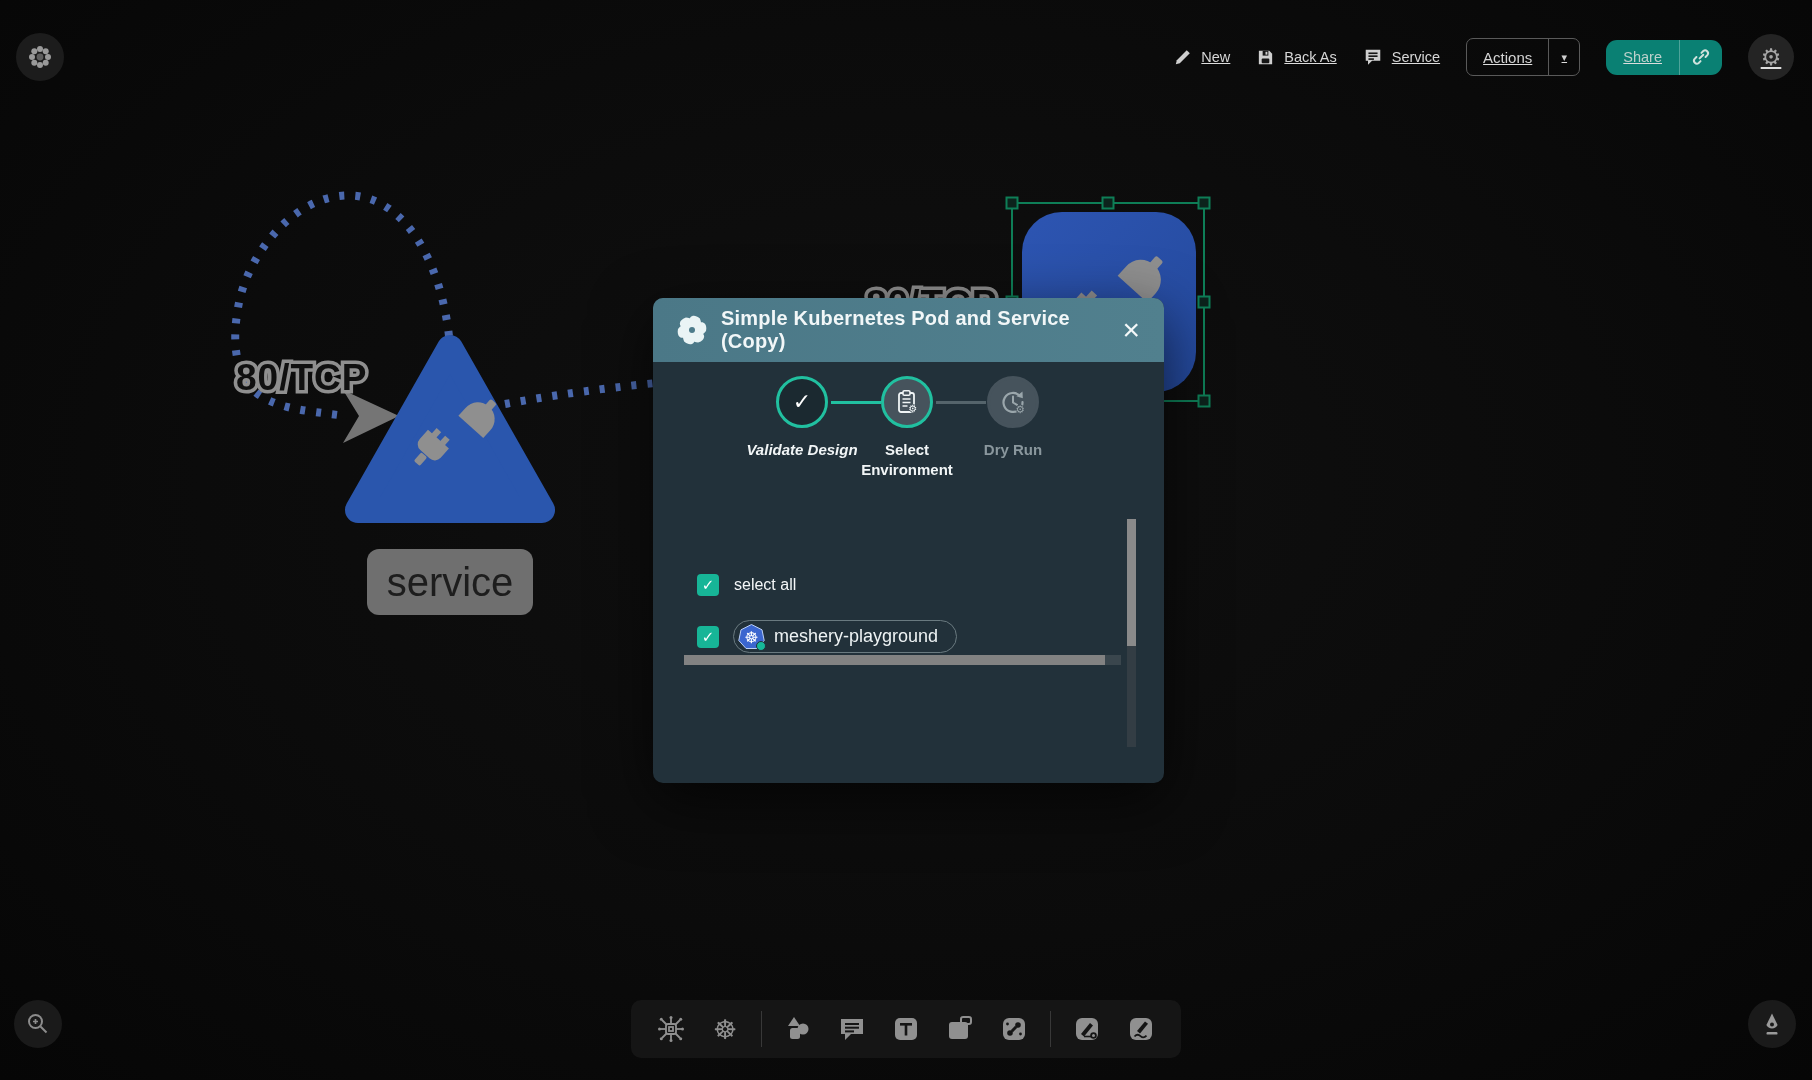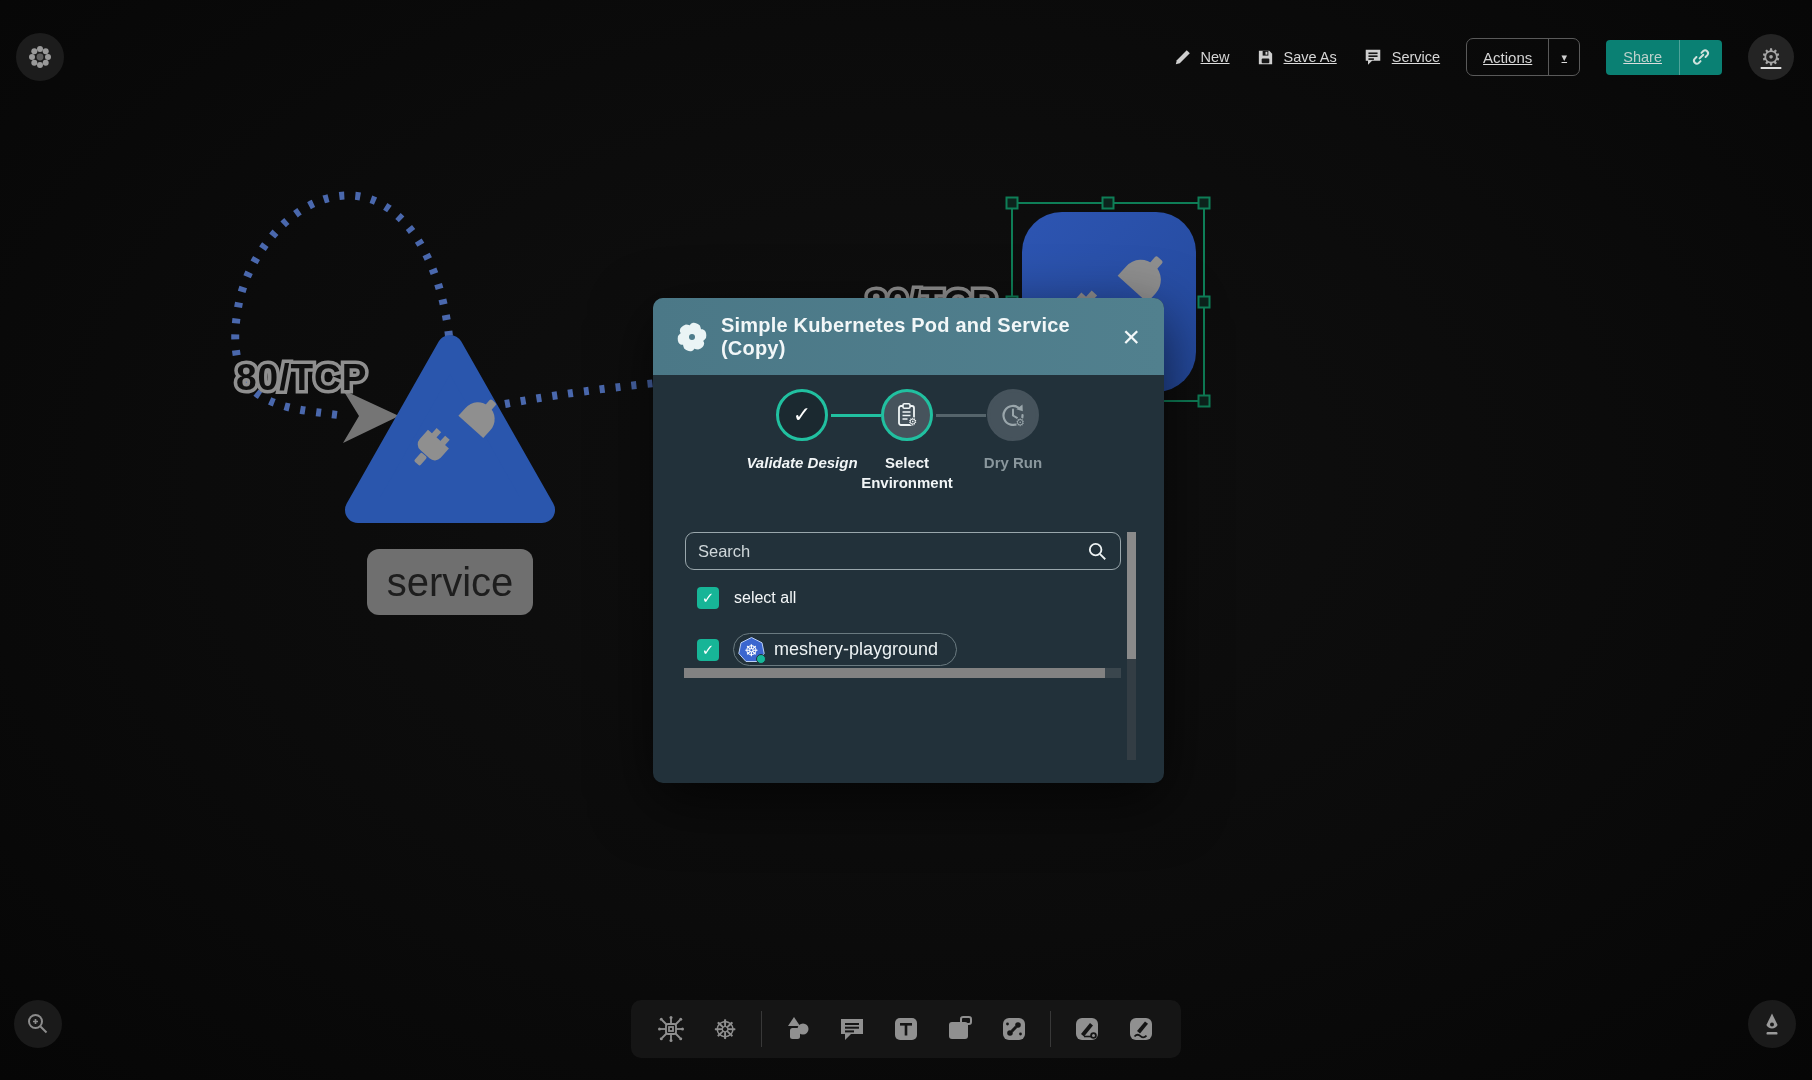--- a/index.html
+++ b/index.html
@@ -14,31 +14,31 @@
   
   .logo-btn { left:16px; top:33px; width:48px; height:48px; border-radius:50%;
     background:#1c1c1c; display:flex; align-items:center; justify-content:center; }
   .topbar { top:36px; right:18px; height:42px; display:flex; align-items:center; gap:26px;text-decoration:underline; }
   .tb-item { display:flex; align-items:center; gap:9px; color:#d6d6d6; font-size:14.5px; cursor:pointer; }
   .actions-btn { display:flex; align-items:center; height:38px; border:1px solid #5a5a5a;
     border-radius:7px; color:#d4d4d4; font-size:15px; background:transparent; }
   .actions-label { padding:0 16px; }
   .actions-sep { width:1px; align-self:stretch; background:#5a5a5a; }
   .actions-caret { width:30px; text-align:center; font-size:11px; color:#cfcfcf; }
-  .share-btn { display:flex; align-items:center; height:35px; border-radius:4px; background:#0a8073; overflow:hidden; }
+  .share-btn { display:flex; align-items:center; height:35px; border-radius:11px; background:#0a8073; overflow:hidden; }
   .share-label { padding:0 17px; color:#bcd0cb; font-size:14.5px; }
   .share-sep { width:1px; align-self:stretch; background:rgba(255,255,255,.28); }
   .share-link { width:42px; display:flex; align-items:center; justify-content:center; }
   .gear-btn { width:46px; height:46px; border-radius:50%; background:#242424;
     display:flex; align-items:center; justify-content:center; font-size:23px; color:#a6a6a6; }
 
   
   .modal { left:653px; top:298px; width:511px; height:485px; border-radius:10px;
     overflow:hidden; z-index:30; box-shadow:0 18px 60px rgba(0,0,0,.65); background:#22313a; }
-  .modal-header { height:77px; background:linear-gradient(90deg,#4b7887,#51808e);
+  .modal-header { height:64px; background:linear-gradient(90deg,#4b7887,#51808e);
     display:flex; align-items:center; padding:0 24px; gap:14px; }
   .modal-title { flex:1; color:#f2f7f8; font-size:20px; font-weight:600; letter-spacing:.2px; }
   .modal-close { color:#f4f8f9; font-size:30px; line-height:1; cursor:pointer; font-weight:400; }
   .modal-body { position:relative; height:339px; background:#22313a; }
 
   .step-circle { position:absolute; width:52px; height:52px; border-radius:50%; top:14px;
     display:flex; align-items:center; justify-content:center; }
   .step-done   { background:#1b2930; border:3px solid #21c0a0; color:#fff; font-size:22px; }
   .step-active { background:#46535c; border:3px solid #21c0a0; }
   .step-pending{ background:#46535c; border:3px solid #46535c; }
@@ -182,21 +182,21 @@
     </svg>
     <span>New</span>
   </div>
   <div class="tb-item">
     <svg width="19" height="19" viewBox="0 0 20 20">
       <path d="M3 3 h11 l3 3 v11 h-14 z" fill="#cfcfcf"></path>
       <rect x="7" y="3" width="6" height="5" fill="#161616"></rect>
       <rect x="10" y="4" width="2" height="3" fill="#cfcfcf"></rect>
       <rect x="6" y="11" width="8" height="5" rx="1" fill="#161616"></rect>
     </svg>
-    <span>Save As</span>
+    <span>Back As</span>
   </div>
   <div class="tb-item">
     <svg width="20" height="20" viewBox="0 0 22 22">
       <path d="M3 3 h16 v12 h-9 l-4.5 4.5 v-4.5 h-2.5 z" fill="#cfcfcf"></path>
       <rect x="6" y="6" width="10" height="1.8" fill="#161616"></rect>
       <rect x="6" y="9.2" width="10" height="1.8" fill="#161616"></rect>
       <rect x="6" y="12.4" width="6" height="1.8" fill="#161616"></rect>
     </svg>
     <span>Service</span>
   </div>
@@ -268,27 +268,20 @@
         <path d="M15 9.5 v6 l4 2.4" fill="none" stroke="#9aa6ab" stroke-width="2" stroke-linecap="round"></path>
         <circle cx="22" cy="22" r="4.4" fill="#46535c"></circle>
         <text x="22" y="25.8" text-anchor="middle" font-size="10.5" fill="#9aa6ab">⚙</text>
       </svg>
     </div>
 
     <div class="step-label" style="left:89px;font-style:italic;">Validate Design</div>
     <div class="step-label" style="left:194px;">Select Environment</div>
     <div class="step-label dim" style="left:300px;">Dry Run</div>
 
-    <div class="search-wrap">
-      <input class="search-input" type="text" placeholder="Search" style="">
-      <svg width="22" height="22" viewBox="0 0 24 24" fill="none" stroke="#eef3f4" stroke-width="2">
-        <circle cx="10.5" cy="10.5" r="6.3"></circle>
-          <path d="M15.3 15.3 L21 21"></path>
-      </svg>
-    </div>
 
     <div class="row-selectall">
       <div class="checkbox">
         <span>✓</span>
       </div>
       <span class="selectall-label">select all</span>
     </div>
 
     <div class="row-env">
       <div class="checkbox">

